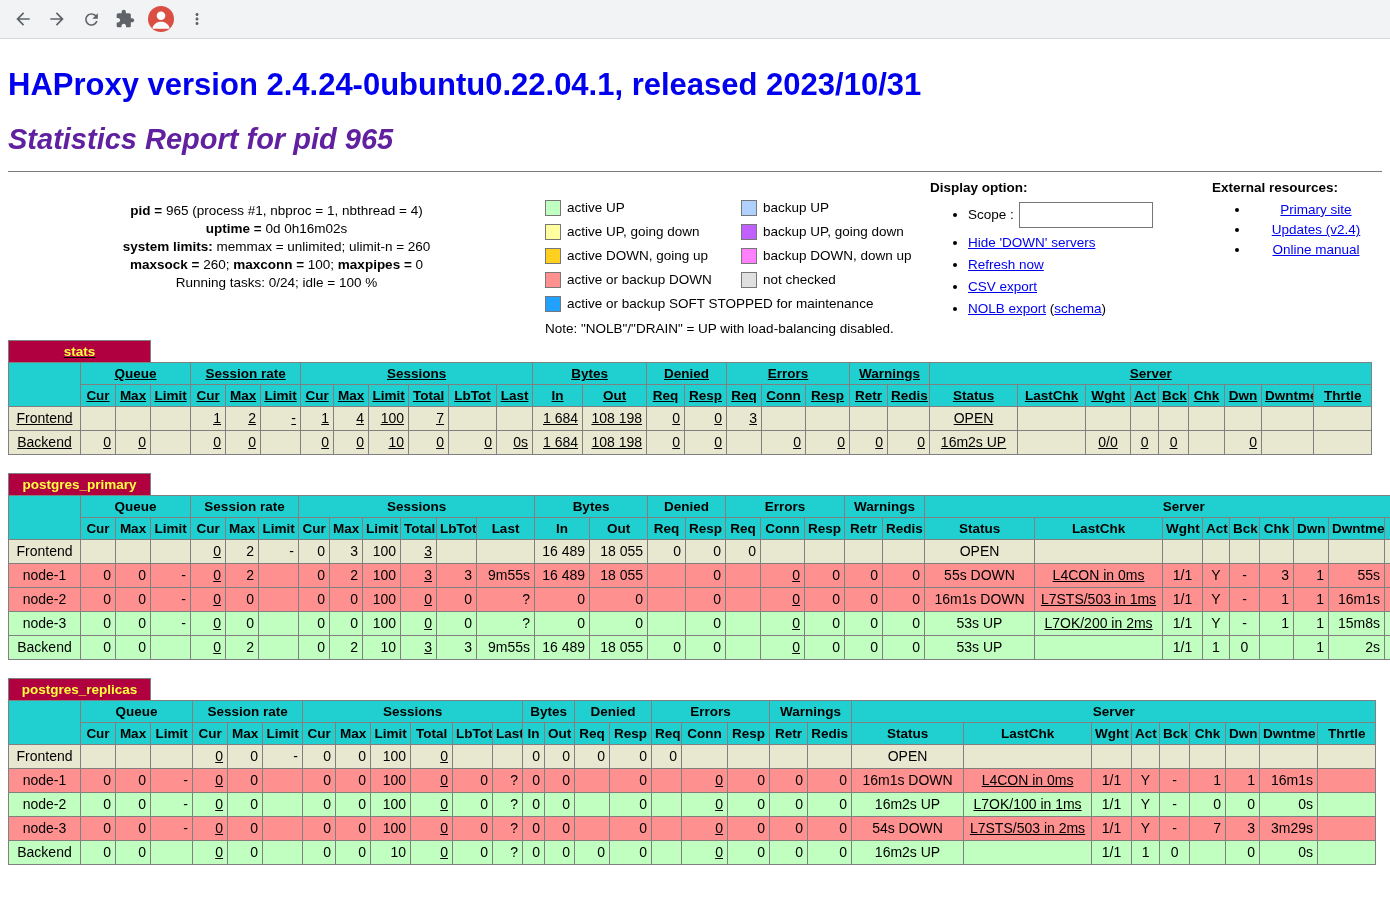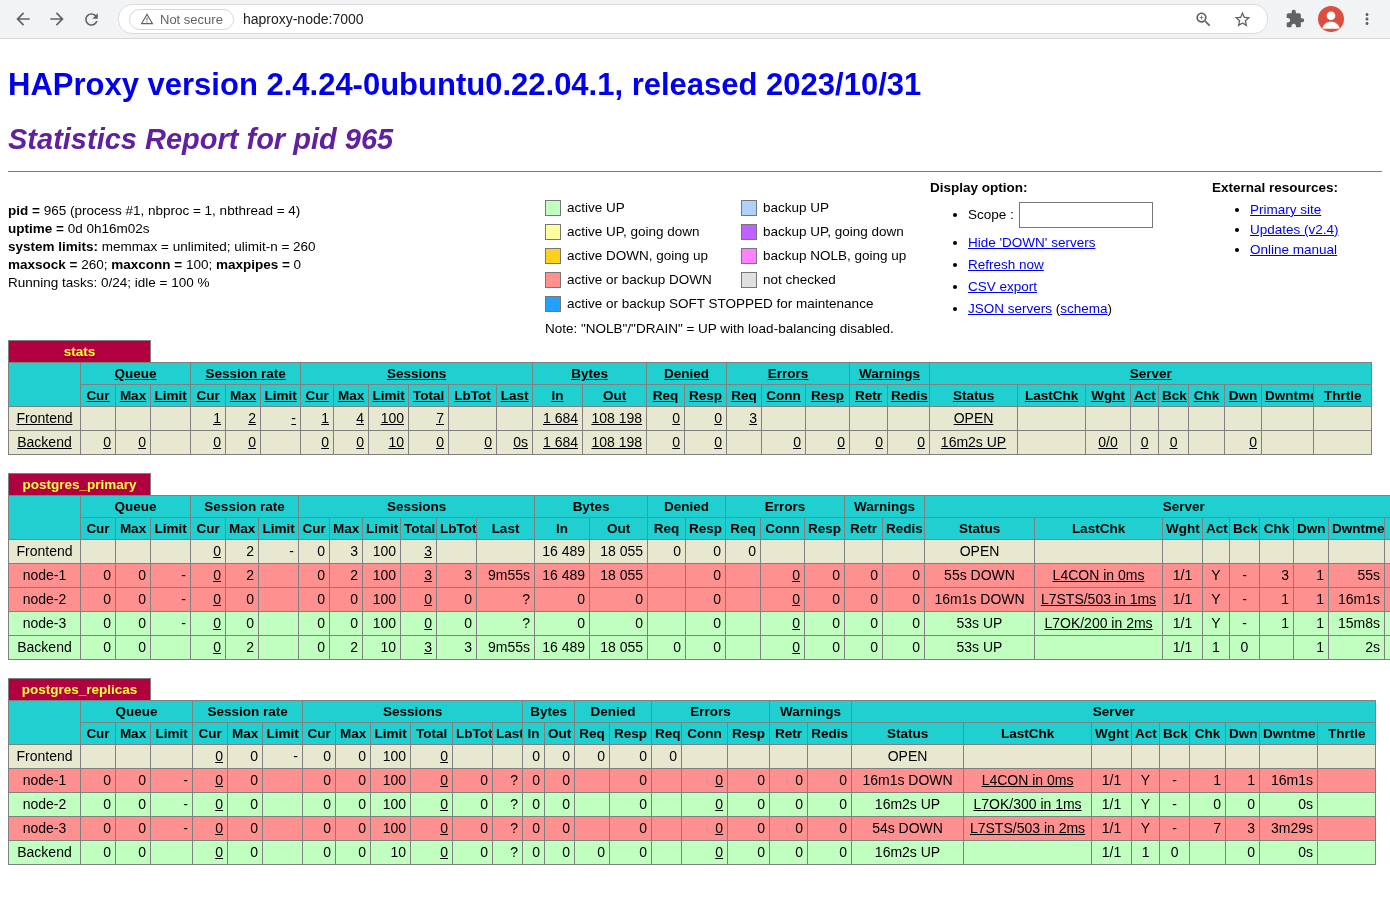--- a/index.html
+++ b/index.html
@@ -18,33 +18,33 @@
   .avatar{width:26px;height:26px;border-radius:50%;overflow:hidden;background:#db4f43;flex:0 0 auto;cursor:pointer;margin:0 4px;}
   
   .page{padding:8px;width:1374px;overflow:hidden;}
   h1{margin:20px 0 0;font-size:31px;line-height:1.15;font-weight:bold;color:var(--c-title,#0000ee);cursor:pointer;}
   h2{margin:20px 0 0;font-size:29px;line-height:1.15;font-weight:bold;font-style:italic;color:var(--c-subtitle,#6020a0);}
   hr{border:none;border-top:1px solid #7a7a7a;margin:15px 0 7px;}
   h3{margin:0;font-size:20px;font-weight:bold;color:var(--c-section-fg,#b00040);background:var(--c-section-bg,#e8e8d0);padding:3px 2px;}
   a{color:var(--c-link,#0000ee);text-decoration:underline;cursor:pointer;}
   
   .info-row{display:flex;margin-top:8px;align-items:flex-start;}
-  .proc-info{width:537px;flex:0 0 auto;padding-top:22px;line-height:18px;}
+  .proc-info{width:537px;flex:0 0 auto;padding-top:22px;line-height:18px;text-align:center;}
   .legend{width:385px;flex:0 0 auto;}
   .legend-grid{display:grid;grid-template-columns:196px auto;row-gap:8px;margin-top:20px;}
   .legend-item{display:flex;align-items:center;gap:6px;white-space:nowrap;}
   .legend-item.span2{grid-column:1 / -1;}
   .swatch{width:14px;height:14px;border:1px solid #777;flex:0 0 auto;display:inline-block;}
   .legend-note{margin-top:9px;}
   .opts{width:282px;flex:0 0 auto;}
   .resources{flex:1 1 auto;}
   .col-heading{font-weight:bold;}
   .opts ul,.resources ul{margin:7px 0 0;padding-left:38px;}
   .opts li{margin-bottom:7px;}
-  .resources li{margin-bottom:5px;}
+  .resources li{margin-bottom:5px;text-align:center;}
   .scope-input{width:128px;height:22px;border:1px solid #767676;background:#fff;margin-left:5px;vertical-align:middle;font:inherit;}
   
   .tables{margin-top:4px;}
   table.tbl{border-collapse:collapse;table-layout:fixed;font-size:14px;margin-bottom:18px;}
   table.tbl th,table.tbl td{border:1px solid #808080;white-space:nowrap;overflow:hidden;line-height:17px;}
   table.tbl th{background:var(--c-table-header,#20d0d0);font-weight:bold;text-align:center;font-size:13.5px;padding:2px 3px;}
   table.tbl th.pxname{background:var(--c-table-title-bg,#b00040);color:var(--c-table-title-fg,#ffff40);border-bottom:none;cursor:pointer;}
   table.tbl th.empty{border:none;background:#fff;}
   table.tbl td{text-align:right;padding:3px 4px;}
   table.tbl td.ac{text-align:center;}
@@ -64,40 +64,20 @@
   </div>
   <div class="tool-btn">
     <svg width="20" height="20" viewBox="0 0 24 24">
         <path d="M12 4l-1.41 1.41L16.17 11H4v2h12.17l-5.58 5.59L12 20l8-8z" fill="#5f6368"></path>
       </svg>
   </div>
   <div class="tool-btn">
     <svg width="19" height="19" viewBox="0 0 24 24">
         <path d="M17.65 6.35C16.2 4.9 14.21 4 12 4c-4.42 0-7.99 3.58-7.99 8s3.57 8 7.99 8c3.73 0 6.84-2.55 7.73-6h-2.08c-.82 2.33-3.04 4-5.65 4-3.31 0-6-2.69-6-6s2.69-6 6-6c1.66 0 3.14.69 4.22 1.78L13 11h7V4l-2.35 2.35z" fill="#5f6368"></path>
       </svg>
-  </div>
-  <div class="omnibox">
-    <div class="chip">
-      <svg width="14" height="14" viewBox="0 0 24 24">
-          <path d="M12 5.99L19.53 19H4.47L12 5.99M12 2L1 21h22L12 2zm1 14h-2v2h2v-2zm0-6h-2v4h2v-4z" fill="#5f6368"></path>
-        </svg>
-      <span>Not secure</span>
-    </div>
-    <span class="url">haproxy-node:7000</span>
-    <span class="flex-spacer"></span>
-    <div class="tool-btn">
-      <svg width="19" height="19" viewBox="0 0 24 24">
-          <path d="M15.5 14h-.79l-.28-.27C15.41 12.59 16 11.11 16 9.5 16 5.91 13.09 3 9.5 3S3 5.91 3 9.5 5.91 16 9.5 16c1.61 0 3.09-.59 4.23-1.57l.27.28v.79l5 5L20.49 19l-4.99-5zm-6 0C7.01 14 5 11.99 5 9.5S7.01 5 9.5 5 14 7.01 14 9.5 11.99 14 9.5 14zm2.5-4h-2v2H9v-2H7V9h2V7h1v2h2v1z" fill="#5f6368"></path>
-        </svg>
-    </div>
-    <div class="tool-btn">
-      <svg width="19" height="19" viewBox="0 0 24 24">
-          <path d="M22 9.24l-7.19-.62L12 2 9.19 8.63 2 9.24l5.46 4.73L5.82 21 12 17.27 18.18 21l-1.63-7.03L22 9.24zM12 15.4l-3.76 2.27 1-4.28-3.32-2.88 4.38-.38L12 6.1l1.71 4.04 4.38.38-3.32 2.88 1 4.28L12 15.4z" fill="#5f6368"></path>
-        </svg>
-    </div>
   </div>
   <div class="tool-btn">
     <svg width="20" height="20" viewBox="0 0 24 24">
         <path d="M20.5 11H19V7c0-1.1-.9-2-2-2h-4V3.5C13 2.12 11.88 1 10.5 1S8 2.12 8 3.5V5H4c-1.1 0-1.99.9-1.99 2v3.8H3.5c1.49 0 2.7 1.21 2.7 2.7s-1.21 2.7-2.7 2.7H2V20c0 1.1.9 2 2 2h3.8v-1.5c0-1.49 1.21-2.7 2.7-2.7 1.49 0 2.7 1.21 2.7 2.7V22H17c1.1 0 2-.9 2-2v-4h1.5c1.38 0 2.5-1.12 2.5-2.5S21.88 11 20.5 11z" fill="#5f6368"></path>
       </svg>
   </div>
   <div class="avatar">
     <svg width="26" height="26" viewBox="0 0 24 24">
         <circle cx="12" cy="9" r="4" fill="#fff"></circle>
         <path d="M4 21c.6-4 4-6.5 8-6.5s7.4 2.5 8 6.5z" fill="#fff"></path>
@@ -141,21 +121,21 @@
           <div class="legend-item">
             <span class="swatch" style="background: rgb(192, 96, 255);"></span>
             <span>backup UP, going down</span>
           </div>
           <div class="legend-item">
             <span class="swatch" style="background: rgb(255, 208, 32);"></span>
             <span>active DOWN, going up</span>
           </div>
           <div class="legend-item">
             <span class="swatch" style="background: rgb(255, 128, 255);"></span>
-            <span>backup NOLB, going up</span>
+            <span>backup DOWN, down up</span>
           </div>
           <div class="legend-item">
             <span class="swatch" style="background: rgb(255, 144, 144);"></span>
             <span>active or backup DOWN</span>
           </div>
           <div class="legend-item">
             <span class="swatch" style="background: rgb(224, 224, 224);"></span>
             <span>not checked</span>
           </div>
           <div class="legend-item span2">
@@ -169,21 +149,21 @@
     <div class="opts">
       <div class="col-heading">Display option:</div>
       <ul>
         <li>
           <span>Scope :</span><input class="scope-input" type="text" value="" style="">
         </li>
         <li><a>Hide 'DOWN' servers</a></li>
         <li><a>Refresh now</a></li>
         <li><a>CSV export</a></li>
         <li>
-          <a>JSON servers</a><span> (</span><a>schema</a><span>)</span>
+          <a>NOLB export</a><span> (</span><a>schema</a><span>)</span>
         </li>
       </ul>
     </div>
 
     <div class="resources">
       <div class="col-heading">External resources:</div>
       <ul>
         <li><a>Primary site</a></li>
         <li><a>Updates (v2.4)</a></li>
         <li><a>Online manual</a></li>
@@ -756,21 +736,21 @@
             <td>0</td>
             <td>0</td>
             <td></td>
             <td>0</td>
             <td></td>
             <td><u>0</u></td>
             <td>0</td>
             <td>0</td>
             <td>0</td>
             <td class="ac">16m2s UP</td>
-            <td class="ac"><u>L7OK/300 in 1ms</u></td>
+            <td class="ac"><u>L7OK/100 in 1ms</u></td>
             <td class="ac">1/1</td>
             <td class="ac">Y</td>
             <td class="ac">-</td>
             <td>0</td>
             <td>0</td>
             <td>0s</td>
             <td class="ac"></td>
           </tr>
           <tr class="row-down">
             <td class="name">node-3</td>

